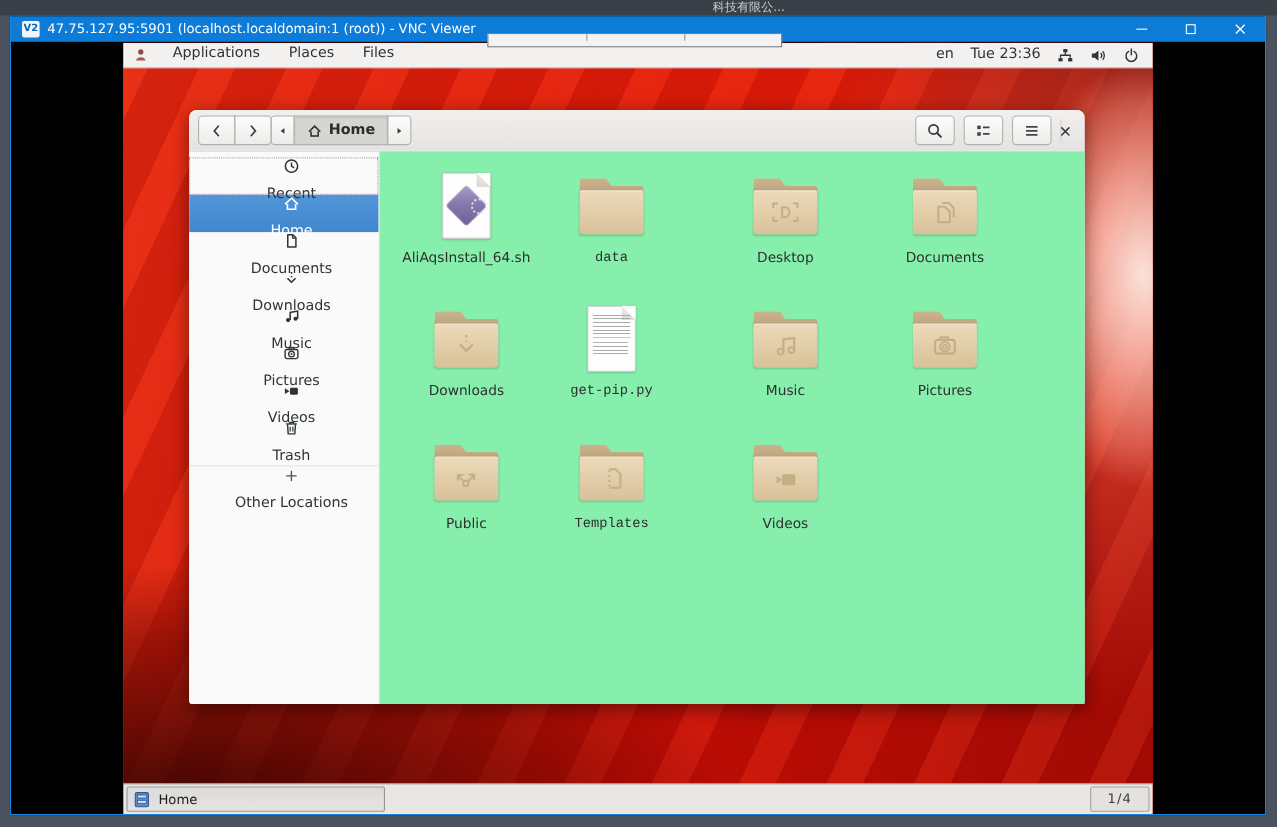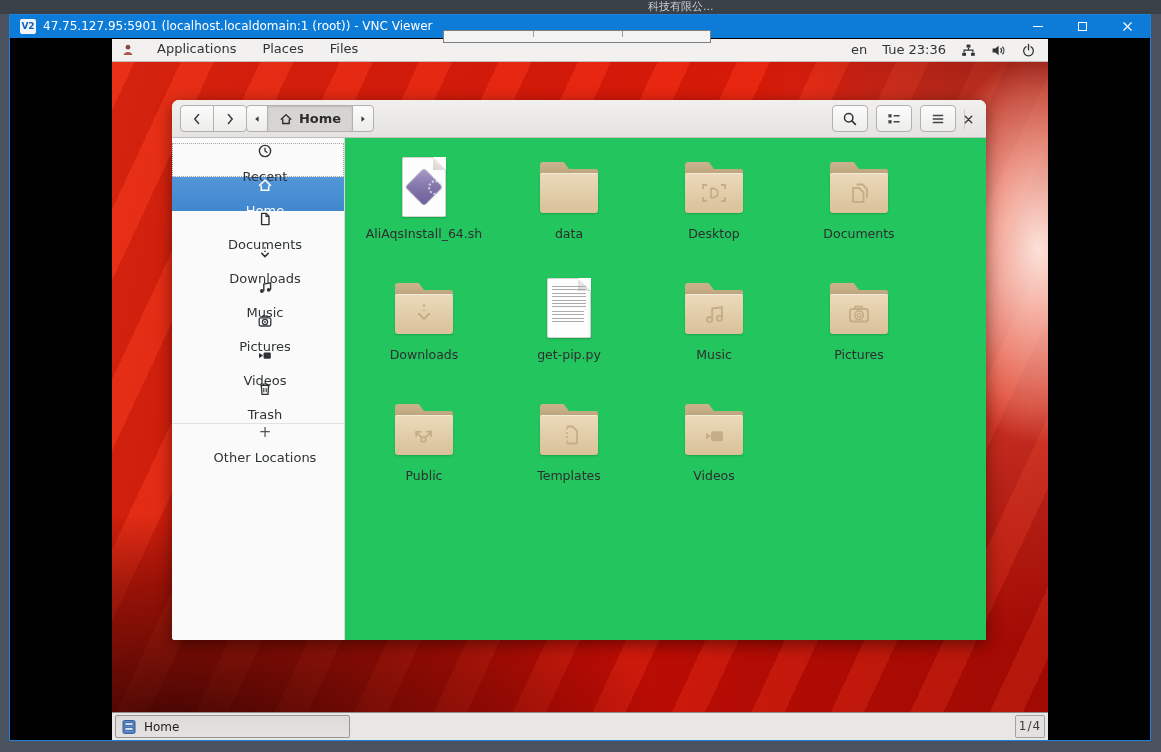--- a/index.html
+++ b/index.html
@@ -47,21 +47,21 @@
   .gb-left { display:flex; align-items:center; padding-left:9px; }
   .gb-left .apps-icon { margin-right:9px; display:flex; }
   .gb-menu { padding:0 13px; height:23px; line-height:22px; cursor:default; }
   .gb-right { margin-left:auto; display:flex; align-items:center; gap:15px; padding-right:12px; }
   .gb-right .txt { line-height:22px; }
   .gb-right svg { display:block; }
 
   
   .taskbar { position:absolute; left:0; bottom:0; width:936px; height:28px; background:#e9e7e5; border-top:1px solid #8f8d8a; }
   .task-btn { position:absolute; left:3px; top:2px; width:235px; height:23px; border:1px solid #979591; border-radius:2px; background:linear-gradient(#dddbd9,#e5e3e1); display:flex; align-items:center; gap:7px; padding-left:5px; font-size:12px; color:#1d1d1d; }
-  .pager { position:absolute; right:3px; top:2px; width:30px; height:23px; border:1px solid #a5a3a0; border-radius:2px; background:#e4e2e0; font-size:12px; color:#3c3c3c; text-align:center; line-height:21px; letter-spacing:1px; }
+  .pager { position:absolute; right:3px; top:2px; width:54px; height:23px; border:1px solid #a5a3a0; border-radius:2px; background:#e4e2e0; font-size:12px; color:#3c3c3c; text-align:center; line-height:21px; letter-spacing:1px; }
 
   
   .nautilus { position:absolute; left:60px; top:61px; width:814px; height:540px; background:#fff; border-radius:7px 7px 3px 3px; box-shadow:0 4px 16px rgba(0,0,0,.45); }
   .headerbar { position:absolute; left:0; top:0; right:0; height:38px; background:linear-gradient(#f1f0ef,#e4e3e1); border-bottom:1px solid #bfbdba; border-radius:7px 7px 0 0; }
   .hb-btn { position:absolute; top:5px; height:27px; border:1px solid #b3b1ae; background:linear-gradient(#fcfcfc,#ececea); display:flex; align-items:center; justify-content:center; }
   .nav-back { left:8px; width:34px; border-radius:4px 0 0 4px; }
   .nav-fwd  { left:41px; width:34px; border-radius:0 4px 4px 0; }
   .path-prev { left:74px; width:22px; border-radius:4px 0 0 4px; }
   .path-cur  { left:95px; width:86px; background:#d7d5d2; box-shadow:inset 0 1px 2px rgba(0,0,0,.12); display:flex; gap:6px; font-weight:bold; font-size:13px; color:#2d2d2d; }
   .path-next { left:180px; width:22px; border-radius:0 4px 4px 0; }
@@ -74,24 +74,24 @@
   
   .sidebar { position:absolute; left:0; top:38px; bottom:0; width:173px; background:#fbfafa; border-right:1px solid #d9d7d4; border-radius:0 0 0 3px; padding-top:5px; font-size:13px; color:#2e3436; }
   .sb-row { height:34px; display:flex; align-items:center; gap:10px; padding-left:14px;flex-direction:column; }
   .sb-row svg { flex:0 0 auto; display:block; }
   .sb-row.focus { outline:1px dotted #a5a3a0; outline-offset:-1px; }
   .sb-row.selected { background:linear-gradient(#5295d9,#4187cd); color:#fff; }
   .sb-sep { margin:8px 0 0 0; border-top:1px solid #e3e1de; }
   .sb-plus { width:16px; text-align:center; font-size:15px; color:#555; line-height:16px; }
 
   
-  .main { position:absolute; left:173px; top:38px; right:0; bottom:0; background:#22c55e; }
+  .main { position:absolute; left:173px; top:38px; right:0; bottom:0; background:#86efac; }
   .cell { position:absolute; width:130px; height:112px; display:flex; flex-direction:column; align-items:center; }
   .cell .label { margin-top:7px; font-size:12.5px; color:#2f2f2f; text-align:center; line-height:14px; }
-  .c0 { left:14px; }  .c1 { left:159px; } .c2 { left:304px; } .c3 { left:449px; }
+  .c0 { left:14px; }  .c1 { left:146px;font-family:Liberation Mono, monospace; } .c2 { left:304px; } .c3 { left:449px; }
   .r0 { top:18px; }   .r1 { top:139px; }  .r2 { top:260px; }
 
   
   .ficon { position:relative; width:64px; height:64px; flex:0 0 auto; }
   .folder .tab  { position:absolute; left:3px; top:6px; width:34px; height:14px; background:linear-gradient(#cab38d,#bda67f); border-radius:3px 1px 0 0; clip-path:polygon(0 0,70% 0,100% 100%,0 100%); }
   .folder .back { position:absolute; left:3px; top:13px; right:3px; height:8px; background:linear-gradient(#c3ab84,#b9a078); border-radius:2px 2px 0 0; }
   .folder .fbody{ position:absolute; left:3px; top:17px; right:3px; height:40px; background:linear-gradient(#ebdaba,#d9c199); border-radius:2px 2px 3px 3px; box-shadow:inset 0 1px 0 rgba(255,255,255,.45), 0 1px 2px rgba(0,0,0,.18); }
   .folder .emblem { position:absolute; left:50%; top:24px; transform:translateX(-50%); }
 
   

